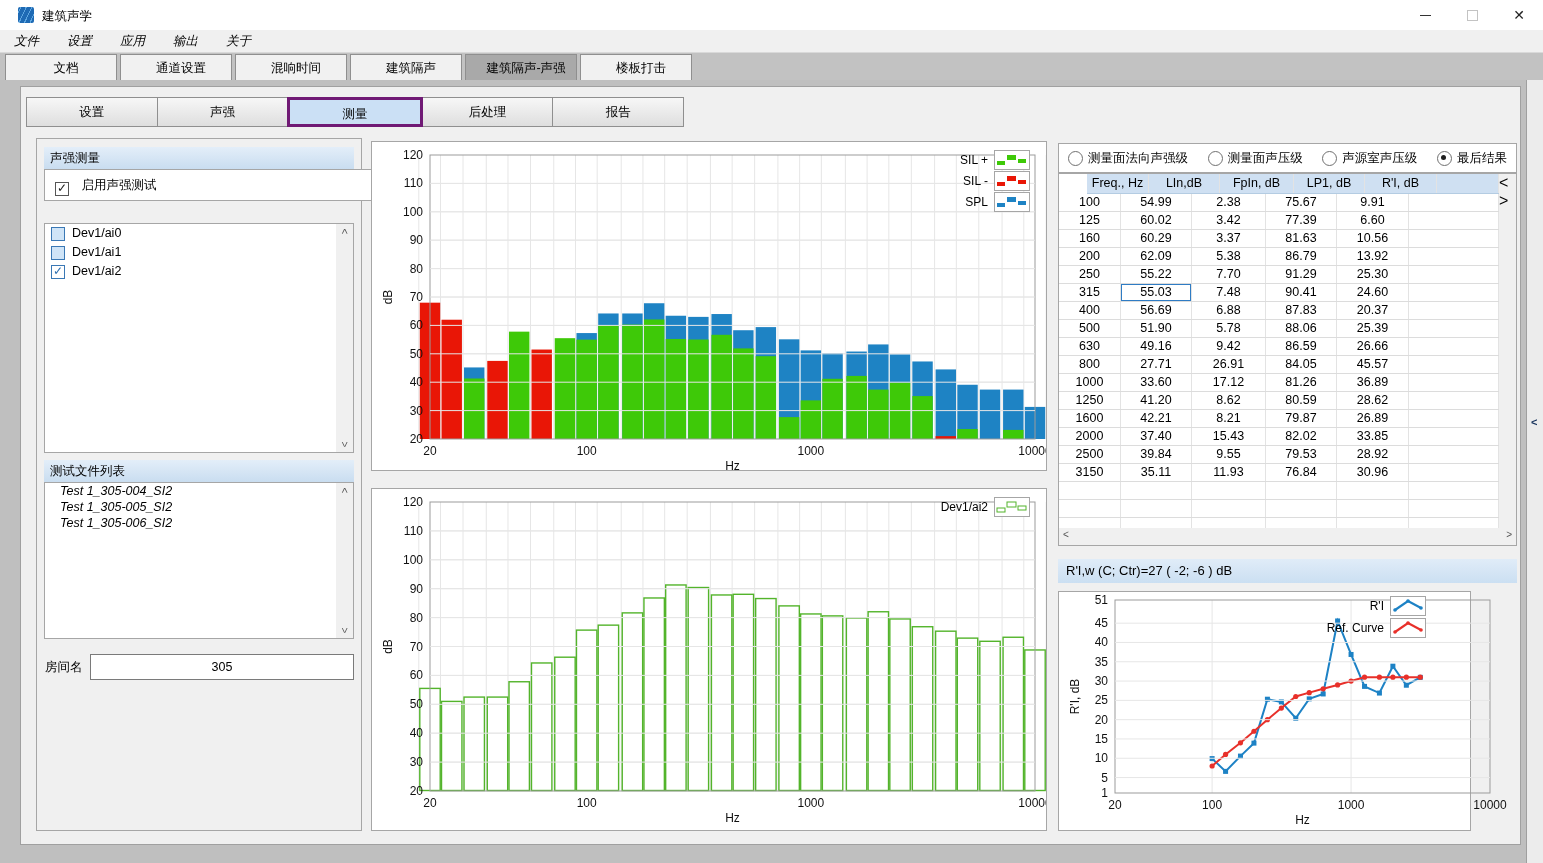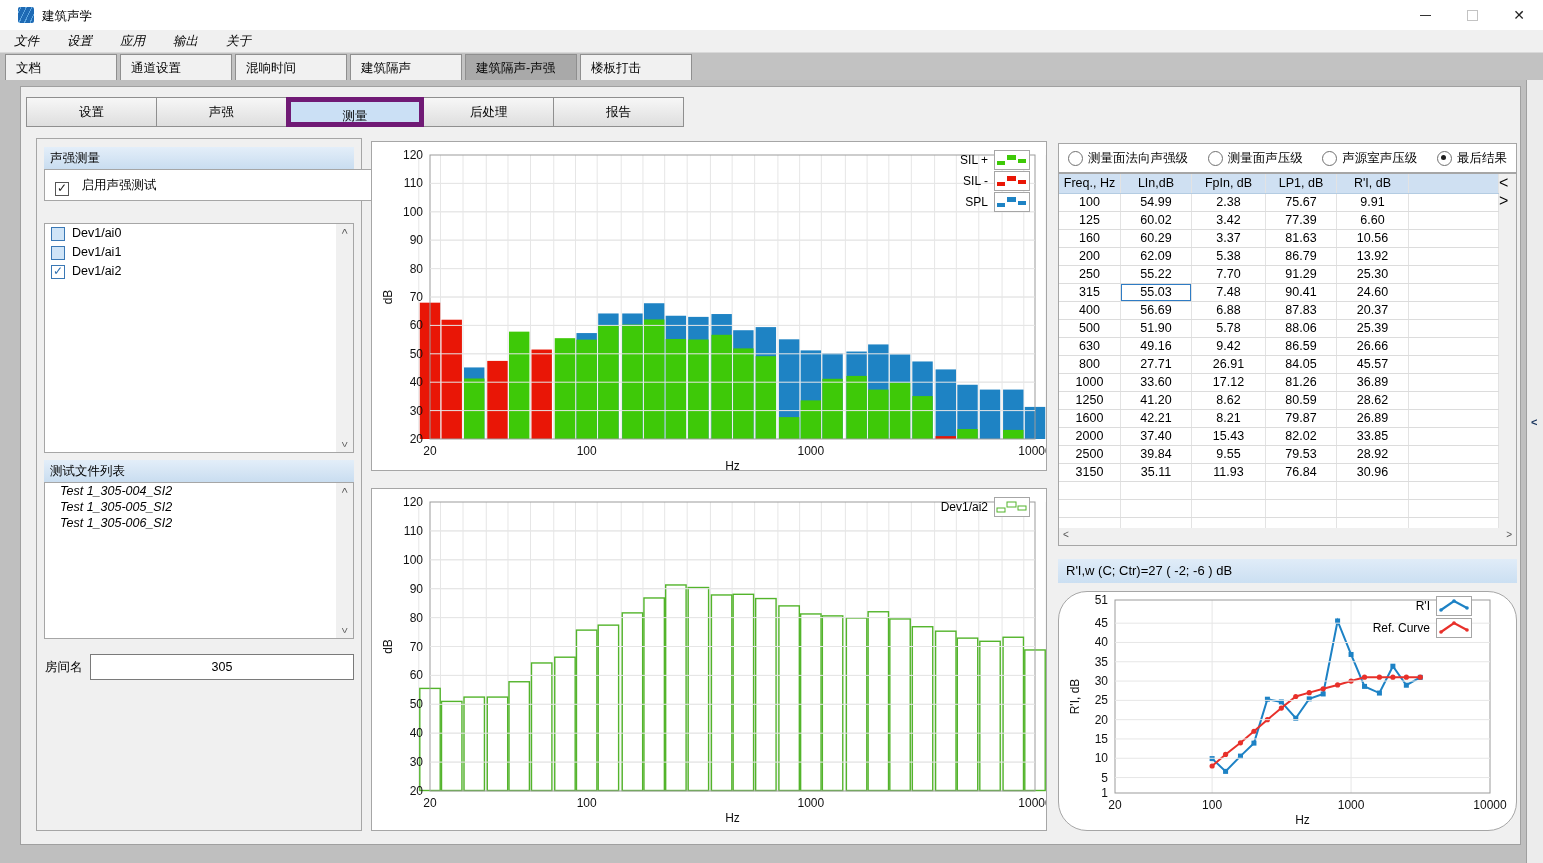--- a/index.html
+++ b/index.html
@@ -13,36 +13,36 @@
     border-radius:2px;}
   #title-text{left:42px;top:8px;font-size:12.5px;}
   .winbtn{top:0;width:40px;height:30px;text-align:center;line-height:30px;font-size:13px;color:#222;}
   #btn-min{left:1405px;} #btn-min i{display:inline-block;width:11px;height:1px;background:#333;vertical-align:middle;}
   #btn-max{left:1452px;} #btn-max i{display:inline-block;width:9px;height:9px;border:1px solid #c3c3c3;vertical-align:middle;}
   #btn-close{left:1499px;font-size:14px;}
   
   #menubar{left:0;top:30px;width:1543px;height:22px;background:#f0f0f0;border-bottom:1px solid #d9d9d9;display:flex;font-style:italic;}
   .menu-item{padding:0 14px;line-height:22px;font-size:12.5px;}
   
-  #maintabs{left:0;top:53px;width:1543px;height:27px;background:#c2c2c2;display:flex;}
+  #maintabs{left:0;top:53px;width:1543px;height:27px;background:#c2c2c2;display:flex;text-align:center;}
   .mtab{width:112px;height:26px;margin:1px 3px 0 0;line-height:26px;padding-left:10px;
         font-size:12.5px;background:#f1f1f1;border:1px solid #8f8f8f;border-bottom:none;box-sizing:border-box;}
   .mtab:first-child{margin-left:5px;}
   .mtab.active{background:#a9a9a9;}
   
   #workspace{left:0;top:80px;width:1543px;height:783px;background:#bfbfbf;}
   #panel{left:20px;top:6px;width:1501px;height:759px;background:#f0f0f0;border:1px solid #a0a0a0;box-sizing:border-box;}
   #splitter{left:1526px;top:0px;width:17px;height:783px;background:#ececec;border-left:1px solid #9f9f9f;}
   #splitter span{position:absolute;top:336px;left:4px;font-size:11px;color:#16325c;font-weight:bold;}
   
   #subtabs{left:5px;top:10px;width:658px;height:30px;display:flex;}
   .stab{flex:1;border:1px solid #8f8f8f;margin-left:-1px;box-sizing:border-box;text-align:center;
         line-height:28px;font-size:12.5px;background:linear-gradient(#f7f7f7,#dedede);}
   .stab:first-child{margin-left:0;}
-  .stab.active{background:#cbe0f5;border:5px solid #701a75;position:relative;z-index:2;}
+  .stab.active{background:#cbe0f5;border:3px solid #701a75;position:relative;z-index:2;}
   
   #left-panel{left:15px;top:51px;width:326px;height:693px;border:1px solid #a6a6a6;background:#f0f0f0;box-sizing:border-box;}
   .blue-hdr{left:7px;width:310px;height:22px;background:linear-gradient(#e3eef9,#c9ddf0);
             font-size:12.5px;line-height:22px;padding-left:6px;box-sizing:border-box;}
   #hdr-intensity{top:8px;}
   #enable-box{left:7px;top:30px;width:360px;height:32px;background:#fff;border:1px solid #a6a6a6;box-sizing:border-box;}
   .cb{display:inline-block;width:14px;height:14px;box-sizing:border-box;background:#fff;border:1px solid #555;
       font-size:12px;line-height:12px;text-align:center;color:#222;vertical-align:middle;}
   .cb.blue{border:1px solid #3a78b5;}
   .cb.fillblue{background:#cfe4f7;border:1px solid #3a78b5;}
@@ -63,39 +63,39 @@
   #room-input{position:absolute;left:46px;top:0;width:264px;height:26px;border:1px solid #7a7a7a;
               text-align:center;font-size:12.5px;font-family:"Liberation Sans",sans-serif;box-sizing:border-box;background:#fff;}
   #btn-box{left:7px;top:557px;width:310px;height:128px;border:1px solid #a6a6a6;background:#f4f4f4;box-sizing:border-box;}
   .lbtn{position:absolute;left:22px;width:264px;height:31px;box-sizing:border-box;text-align:center;line-height:29px;
         font-size:12.5px;background:linear-gradient(#f5f5f5,#dfdfdf);border:1px solid #8a8a8a;}
   .lbtn.disabled{color:#a5a5a5;border:1px solid #bdbdbd;background:linear-gradient(#f1f1f1,#e6e6e6);}
   
   .chart-panel{background:#fff;border:1px solid #a6a6a6;box-sizing:border-box;}
   #chart1{left:350px;top:54px;width:676px;height:330px;}
   #chart2{left:350px;top:401px;width:676px;height:343px;}
-  #chart3{left:1037px;top:504px;width:459px;height:240px;border-radius:29px;}
+  #chart3{left:1037px;top:504px;width:413px;height:240px;}
   .legend-row{position:absolute;display:flex;align-items:center;}
   .legend-label{font-size:12px;margin-right:6px;white-space:nowrap;}
   .legend-icon{width:36px;height:20px;border:1px solid #a6a6a6;background:#fff;box-sizing:border-box;}
   
   #radio-row{left:1037px;top:56px;width:459px;height:30px;background:#fff;border:1px solid #a6a6a6;
              box-sizing:border-box;display:flex;align-items:center;justify-content:space-between;padding:0 9px;}
   .radio-item{display:flex;align-items:center;font-size:12.5px;white-space:nowrap;}
   .radio{width:13px;height:13px;border:1px solid #707070;border-radius:50%;margin-right:5px;position:relative;background:#fff;}
   .radio.sel::after{content:"";position:absolute;left:3px;top:3px;width:5px;height:5px;border-radius:50%;background:#1e1e1e;}
   #result-table{left:1037px;top:86px;width:459px;height:373px;background:#fff;border:1px solid #a6a6a6;
                 box-sizing:border-box;display:flex;flex-direction:column;}
   #table-main{flex:1;display:flex;min-height:0;}
   #table-grid{flex:1;overflow:hidden;}
   #table-vscroll{width:17px;background:#f0f0f0;position:relative;}
   #table-hscroll{height:17px;background:#f0f0f0;position:relative;}
   #table-hscroll .chev{position:absolute;top:1px;font-size:10px;color:#565656;}
   .trow{display:grid;grid-template-columns:62px 71px 74px 71px 72px 1fr;height:17px;border-bottom:1px solid #dcdcdc;}
-  .trow.hdr{height:19px;background:#cfe0f2;border-bottom:1px solid #b4cce2;}
+  .trow.hdr{height:19px;background:#cfe0f2;border-bottom:1px solid #b4cce2;margin-left:28px;}
   .tcell{font-size:12.5px;line-height:17px;text-align:center;border-right:1px solid #e3e3e3;overflow:hidden;}
   .trow.hdr .tcell{line-height:19px;}
   .tcell.sel{box-shadow:inset 0 0 0 1px #2f7cc4;}
   #rating-bar{left:1037px;top:472px;width:459px;height:24px;background:linear-gradient(#e0ecf8,#cbdff2);
               font-size:13px;line-height:24px;padding-left:8px;box-sizing:border-box;}
   svg{display:block;}
   svg text{font-family:"Liberation Sans",sans-serif;}
 </style>
 </head>
 <body>

